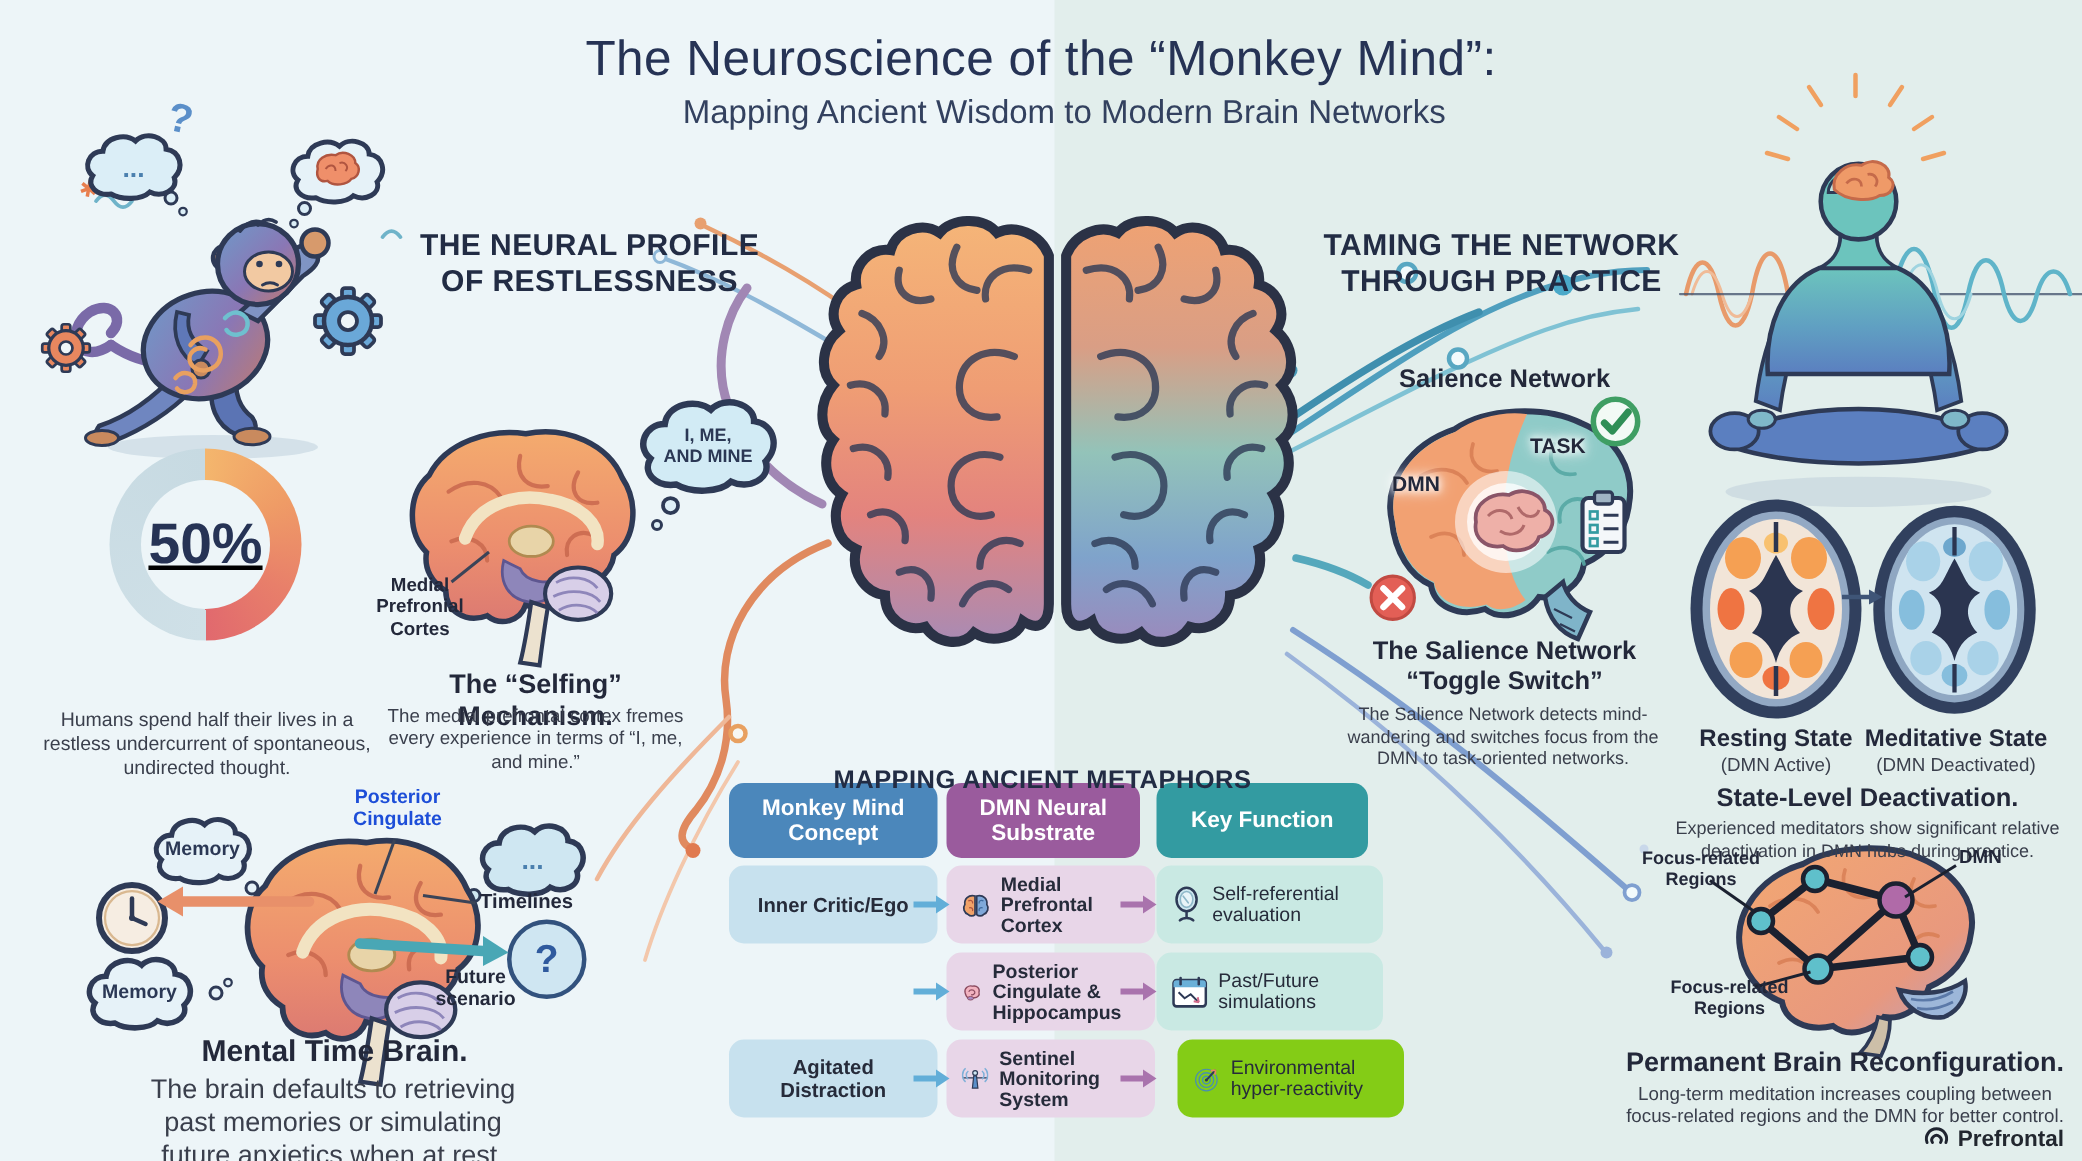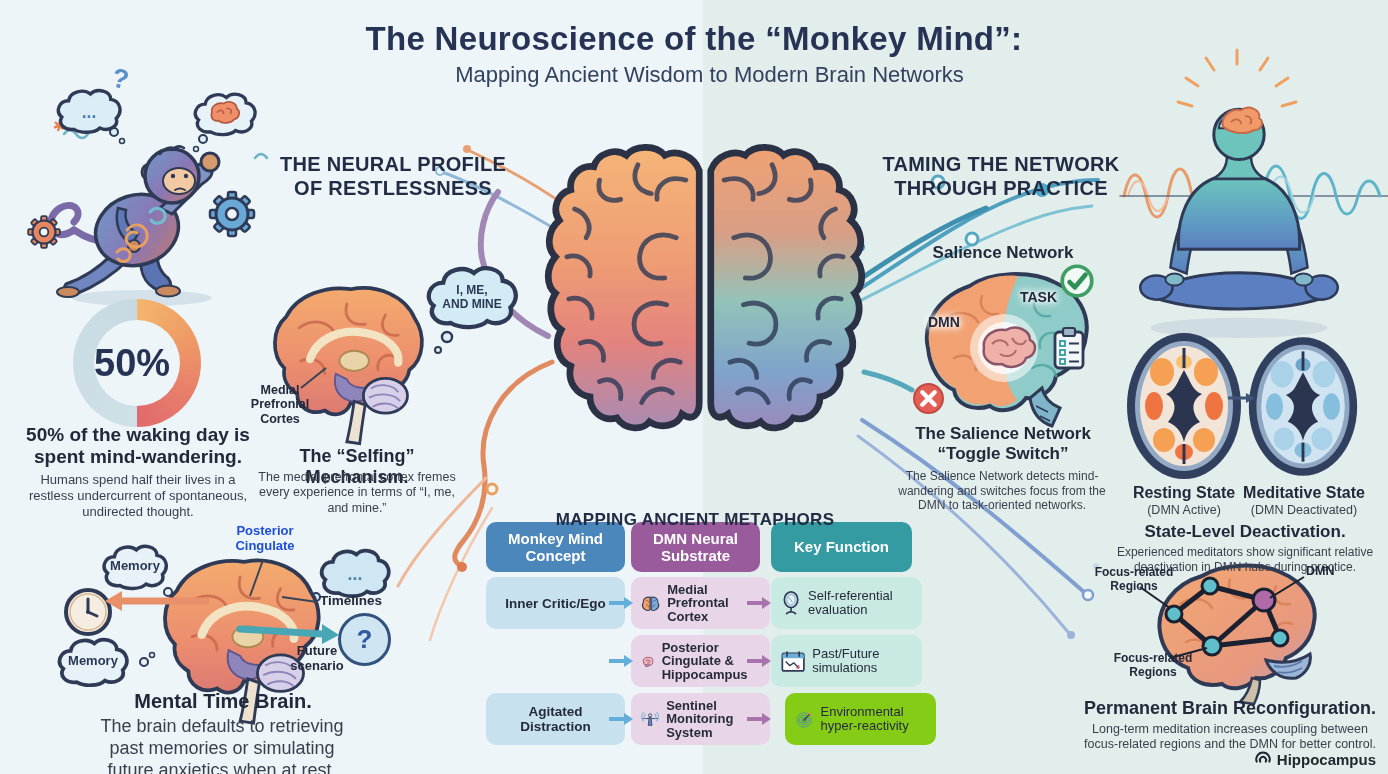--- a/index.html
+++ b/index.html
@@ -2,35 +2,35 @@
 <html><head>
 <meta charset="utf-8">
 <style>
   html,body{margin:0;padding:0;}
   #canvas{position:relative;width:1388px;height:774px;overflow:hidden;
     font-family:"Liberation Sans","DejaVu Sans",sans-serif;background:#edf5f8;}
   .abs{position:absolute;}
   .c{text-align:center;}
   .hline{line-height:1.15;}
   #bg-right{left:703px;top:0;right:0;bottom:0;background:#e2eeec;}
-  .big-title{font-size:33px;font-weight:bold;color:#263355;letter-spacing:.3px;}
+  .big-title{font-size:33px;font-weight:normal;color:#263355;letter-spacing:.3px;}
   .sub-title{font-size:22px;color:#33415f;margin-left:31px;}
   .sec-head{font-size:20px;font-weight:bold;color:#222c44;letter-spacing:.3px;line-height:1.22;margin-top:40px;}
   .cap-head{font-weight:bold;color:#23283a;}
   .cap-body{color:#3a3f4c;line-height:1.22;}
   .cloud-txt{color:#2b3855;font-weight:bold;}
   .tbl-head{border-radius:10px;color:#fff;font-weight:bold;font-size:15px;
     display:flex;align-items:center;justify-content:center;line-height:1.15;text-align:center;}
   .tbl-cell{border-radius:10px;display:flex;align-items:center;font-size:13px;color:#262b3a;}
   .cell-center{justify-content:center;text-align:center;font-weight:bold;font-size:13.5px;}
   .cell-icon{display:flex;align-items:center;gap:7px;padding-left:10px;text-align:left;}
   .glow{text-shadow:0 0 5px #fff,0 0 8px #fff,0 0 12px #fff;}
   .donut{border-radius:50%;
     background:conic-gradient(from 0deg,#f4b66d 0deg,#ef9c66 60deg,#e87f6a 120deg,#e1696e 180deg,#cfe0e7 180deg,#c7dae2 360deg);}
-  .donut-hole{border-radius:50%;background:#edf5f8;display:flex;align-items:center;justify-content:flex-start;}
+  .donut-hole{border-radius:50%;background:#edf5f8;display:flex;align-items:center;justify-content:center;text-decoration:underline;}
   .qcircle{border-radius:50%;background:#cfe6f2;border:3px solid #32527e;
     display:flex;align-items:center;justify-content:center;font-weight:bold;color:#2f5a9e;font-size:26px;}
   .footer-brand{display:flex;align-items:center;gap:5px;color:#22272f;font-size:15px;font-weight:600;}
 </style>
 </head>
 <body>
 
 <div id="canvas">
   <div class="abs" id="bg-right"></div>
 
@@ -239,21 +239,20 @@
     <path d="M30,38 C28,28 38,22 48,24 C56,18 68,24 68,32 C74,36 72,46 64,48 C60,54 46,56 40,50 C32,52 28,46 30,38 Z" fill="#ef8f6a" stroke="#b05540" stroke-width="2.5"></path>
     <path d="M38,38 c4,-6 10,-4 10,2 M52,32 c6,-2 10,4 6,8" fill="none" stroke="#b05540" stroke-width="2"></path>
   </svg>
   <div class="abs" style="left:112px;top:64px;z-index:3;font-size:27px;font-weight:bold;color:#5b8fc9;transform:rotate(12deg)">?</div>
 
   <div class="abs donut" style="left:73px;top:299px;width:128px;height:128px;z-index:2">
     <div class="abs donut-hole" style="left:21px;top:21px;right:21px;bottom:21px">
       <span style="font-size:38px;font-weight:bold;color:#263355">50%</span>
     </div>
   </div>
-  <div class="abs c cap-head hline" style="left:18px;top:424px;width:240px;font-size:19px;z-index:6">50% of the waking day is spent mind-wandering.</div>
   <div class="abs c cap-body" style="left:18px;top:472px;width:240px;font-size:13px;z-index:6">Humans spend half their lives in a restless undercurrent of spontaneous, undirected thought.</div>
 
   <svg class="abs" style="left:258px;top:280px;z-index:2" width="185" height="170" viewBox="0 0 200 185">
     <use href="#sagB"></use>
   </svg>
   <div class="abs c cloud-txt hline" style="left:238px;top:383px;width:84px;font-size:12.5px;z-index:6;color:#23283a">Medial Prefronial Cortes</div>
   <svg class="abs" style="left:424px;top:262px;z-index:3" width="96" height="74" viewBox="0 0 100 74">
     <use href="#cloudP" fill="#d2ebf5" stroke="#2e3a56" stroke-width="4.5"></use>
   </svg>
   <div class="abs c cloud-txt" style="left:432px;top:283px;width:80px;font-size:12px;line-height:1.2;z-index:4">
@@ -556,15 +555,15 @@
       <line x1="747" y1="719" x2="762" y2="719" stroke="#a973ad" stroke-width="4"></line>
         <polygon points="762,713 762,725 771,719" fill="#a973ad"></polygon>
     </g>
   </svg>
 
   <div class="abs footer-brand" style="right:12px;bottom:6px;z-index:6">
     <svg width="18" height="18" viewBox="0 0 20 20">
       <path d="M3,13 a7.5,7.5 0 1 1 14,0" fill="none" stroke="#1f2430" stroke-width="2.2" stroke-linecap="round"></path>
       <path d="M7,13 a3.5,3.5 0 1 1 6,0" fill="none" stroke="#1f2430" stroke-width="2.2" stroke-linecap="round"></path>
     </svg>
-    <span>Hippocampus</span>
+    <span>Prefrontal</span>
   </div>
 </div>
 
 </body></html>

